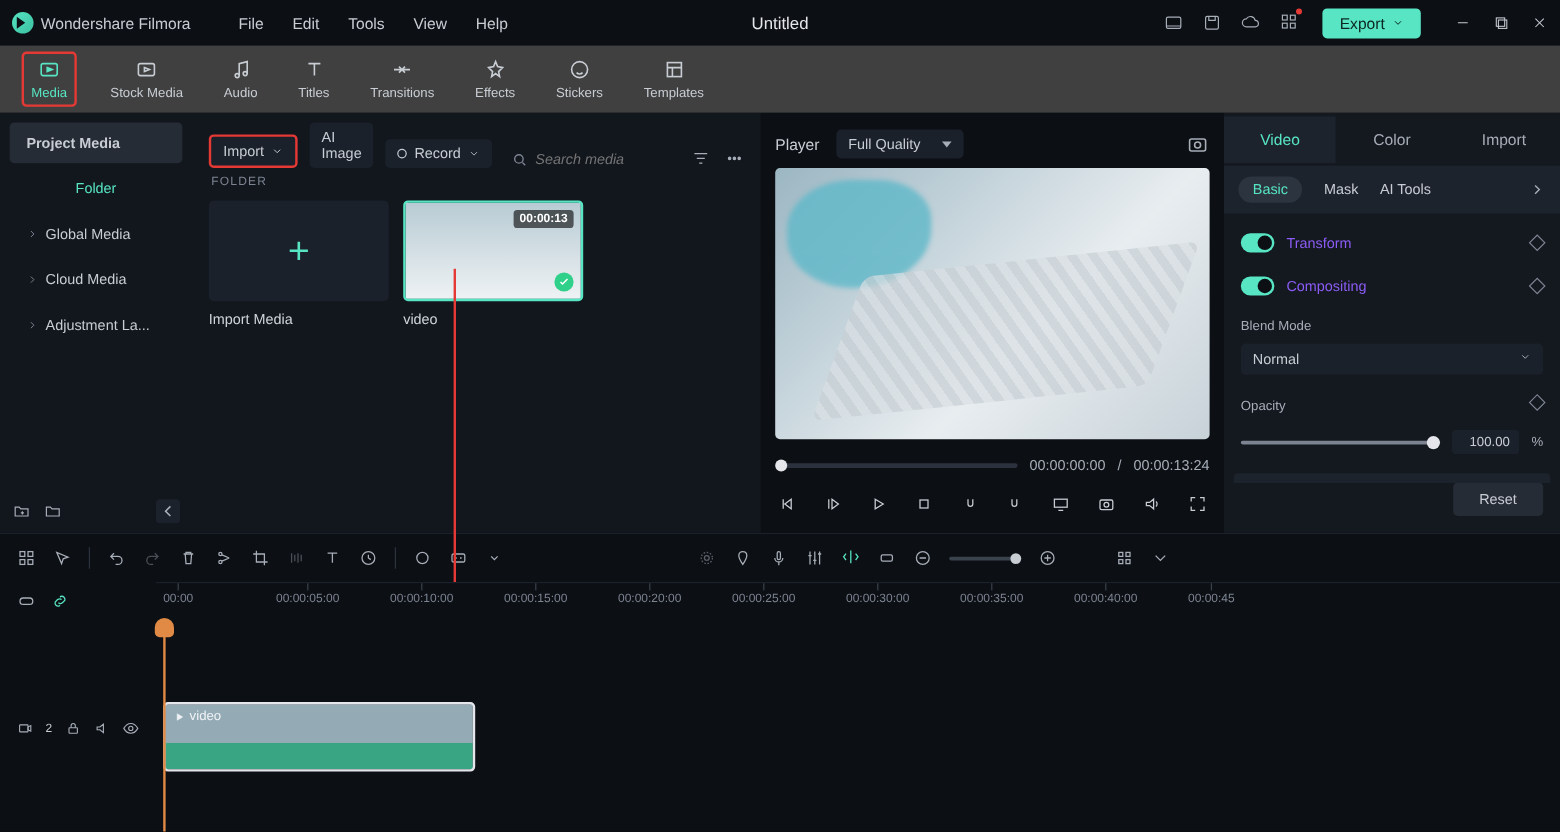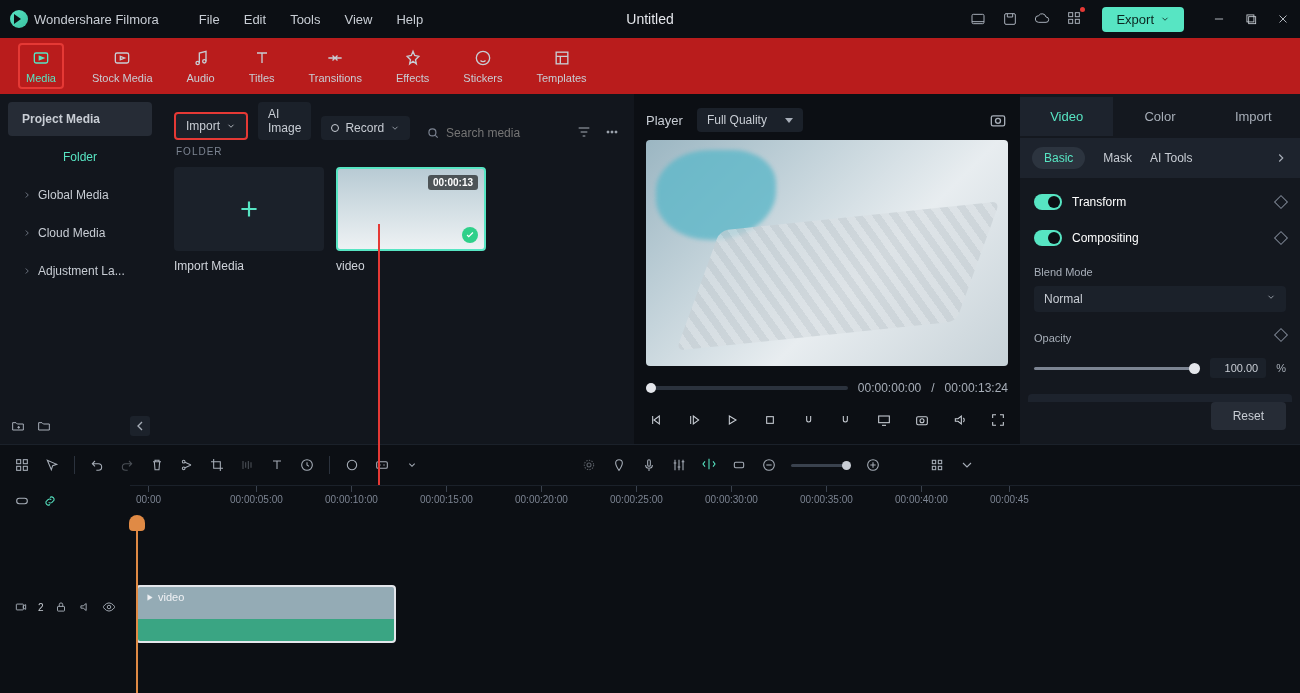--- a/index.html
+++ b/index.html
@@ -11,21 +11,21 @@
 .menu { display: flex; gap: 24px; margin-left: 40px; }
 .menu span { font-size: 13px; cursor: pointer; }
 .title-center { position: absolute; left: 50%; transform: translateX(-50%); color: #e4e6eb; font-size: 14px; }
 .titlebar-right { margin-left: auto; display: flex; align-items: center; gap: 20px; }
 .tb-icons { display:flex; gap:16px; align-items:center; }
 .tb-icons svg { width:16px; height:16px; stroke:#a7aeb8; fill:none; stroke-width:1.5; cursor:pointer; }
 .export-btn { background:#57e5c3; color:#0b2620; padding:5px 14px; border-radius:4px; display:flex; align-items:center; gap:6px; font-weight:500; cursor:pointer; font-size:13px; }
 .win-ctrls { display:flex; gap:18px; margin-left:8px; }
 .win-ctrls svg { width:14px; height:14px; stroke:#c8cdd4; fill:none; stroke-width:1.5; cursor:pointer; }
 
-.tabrow { height: 56px; background:#b91c1c; display:flex; align-items:center; padding:0 18px 0 18px; gap:22px;text-align:center; }
+.tabrow { height: 56px; background:#404040; display:flex; align-items:center; padding:0 18px 0 18px; gap:22px;text-align:center; }
 .tabitem { display:flex; flex-direction:column; align-items:center; justify-content:center; gap:4px; cursor:pointer; padding:3px 6px; border-radius:4px; }
 .tabitem svg { width:20px; height:20px; stroke:#c8cdd4; fill:none; stroke-width:1.6; }
 .tabitem span { font-size:11px; }
 .tabitem.active { border:2px solid #e53935; color:#57e5c3; }
 .tabitem.active svg { stroke:#57e5c3; }
 
 .workspace { display:flex; height: 350px; }
 .sidebar { width:160px; background:#12161d; display:flex; flex-direction:column; padding-top:6px; }
 .side-item { padding:10px 14px; font-size:12px; display:flex; align-items:center; gap:6px; cursor:pointer; border-radius:4px; margin:2px 8px; }
 .side-item.active { background:#262c36; font-weight:600; }
@@ -35,21 +35,21 @@
 .side-bottom svg { width:16px; height:16px; stroke:#a7aeb8; fill:none; stroke-width:1.5; }
 .side-collapse { margin-left:auto; background:#1c222b; width:20px;height:20px; border-radius:3px; display:flex;align-items:center;justify-content:center; }
 
 .mediapanel { flex:0 0 470px; background:#12161d; padding:0 14px 8px 14px; display:flex; flex-direction:column; position:relative; }
 .media-toolbar { height:46px; display:flex; align-items:flex-end; gap:10px; }
 .import-btn { border:2px solid #e53935; background:#1b212a; padding:5px 10px; border-radius:4px; display:flex; align-items:center; gap:6px; cursor:pointer; font-size:12px; }
 .chip { background:#1b212a; padding:5px 10px; border-radius:4px; cursor:pointer; font-size:12px; }
 .rec-chip { display:flex; align-items:center; gap:6px; }
 .rec-dot { width:8px;height:8px;border:1.5px solid #c8cdd4;border-radius:50%; }
 .search-wrap { display:flex; align-items:center; gap:6px; margin-left:6px; color:#7c8492; flex:1; }
-.search-wrap input { background:transparent; border:none; outline:none; color:#5eead4; font-size:12px; width:120px; }
+.search-wrap input { background:transparent; border:none; outline:none; color:#5eead4; font-size:12px; width:120px;font-style:italic; }
 .mt-icons { display:flex; gap:12px; align-items:center; }
 .mt-icons svg { width:16px;height:16px;stroke:#a7aeb8;fill:none;stroke-width:1.5;cursor:pointer; }
 
 .folder-label { color:#7c8492; font-size:10px; letter-spacing:1px; margin:6px 0 10px 2px; }
 .clips { display:flex; gap:12px; }
 .clip-card { width:150px; }
 .thumb { width:150px; height:84px; background:#1b212a; border-radius:4px; display:flex; align-items:center; justify-content:center; position:relative;font-weight:bold; }
 .thumb.video { background:linear-gradient(180deg,#b8cbd4 0%,#eef2f4 100%); border:2px solid #57e5c3; }
 .plus-icon { width:26px; height:26px; stroke:#57e5c3; stroke-width:2; }
 .dur-badge { position:absolute; top:6px; right:6px; background:rgba(0,0,0,0.6); color:#fff; font-size:10px; padding:2px 5px; border-radius:3px; }
@@ -80,21 +80,21 @@
 .prop-tab.active { background:#1d232d; color:#57e5c3; }
 .prop-subtabs { display:flex; align-items:center; height:40px; padding:0 12px; gap:18px; background:#1d232d; }
 .pill { background:#2c343f; padding:4px 12px; border-radius:12px; font-size:12px; color:#57e5c3; cursor:pointer; }
 .subtab { font-size:12px; cursor:pointer; }
 .subtab-arrow { margin-left:auto; width:14px;height:14px;stroke:#a7aeb8;fill:none;stroke-width:2;cursor:pointer; }
 .prop-body { padding:10px 14px; display:flex; flex-direction:column; gap:8px; flex:1; overflow:auto; }
 .prop-row { display:flex; align-items:center; gap:10px; padding:6px 0; }
 .toggle { width:28px; height:16px; background:#57e5c3; border-radius:8px; position:relative; cursor:pointer; }
 .toggle::after { content:""; position:absolute; right:2px; top:2px; width:12px;height:12px;background:#0c0f14;border-radius:50%; }
 .diamond { width:10px;height:10px;border:1.5px solid #7c8492; transform:rotate(45deg); margin-left:auto; cursor:pointer; }
-.prop-label-sm { font-size:12px; color:#ffffff; }
+.prop-label-sm { font-size:12px; color:#8b5cf6; }
 .prop-sec-label { font-size:11px; color:#a7aeb8; margin-top:6px; }
 .sel-full { background:#1b212a; padding:6px 10px; border-radius:4px; font-size:12px; display:flex; justify-content:space-between; cursor:pointer; }
 .opacity-row { display:flex; align-items:center; gap:10px; }
 .op-track { flex:1; height:3px; background:#7c8492; border-radius:2px; position:relative; }
 .op-dot { position:absolute; right:0; top:-4px; width:11px;height:11px;background:#e4e6eb;border-radius:50%; }
 .op-val { background:#1b212a; padding:4px 8px; border-radius:3px; font-size:11px; width:56px; text-align:right; }
 .reset-btn { margin:auto 14px 14px auto; background:#262c36; padding:7px 22px; border-radius:4px; font-size:12px; cursor:pointer; align-self:flex-end;text-align:center; }
 
 .timeline { height: 249px; background:#0c0f14; border-top:1px solid #1b212a; display:flex; flex-direction:column; }
 .tl-toolbar { height:40px; display:flex; align-items:center; padding:0 14px; gap:14px; }

